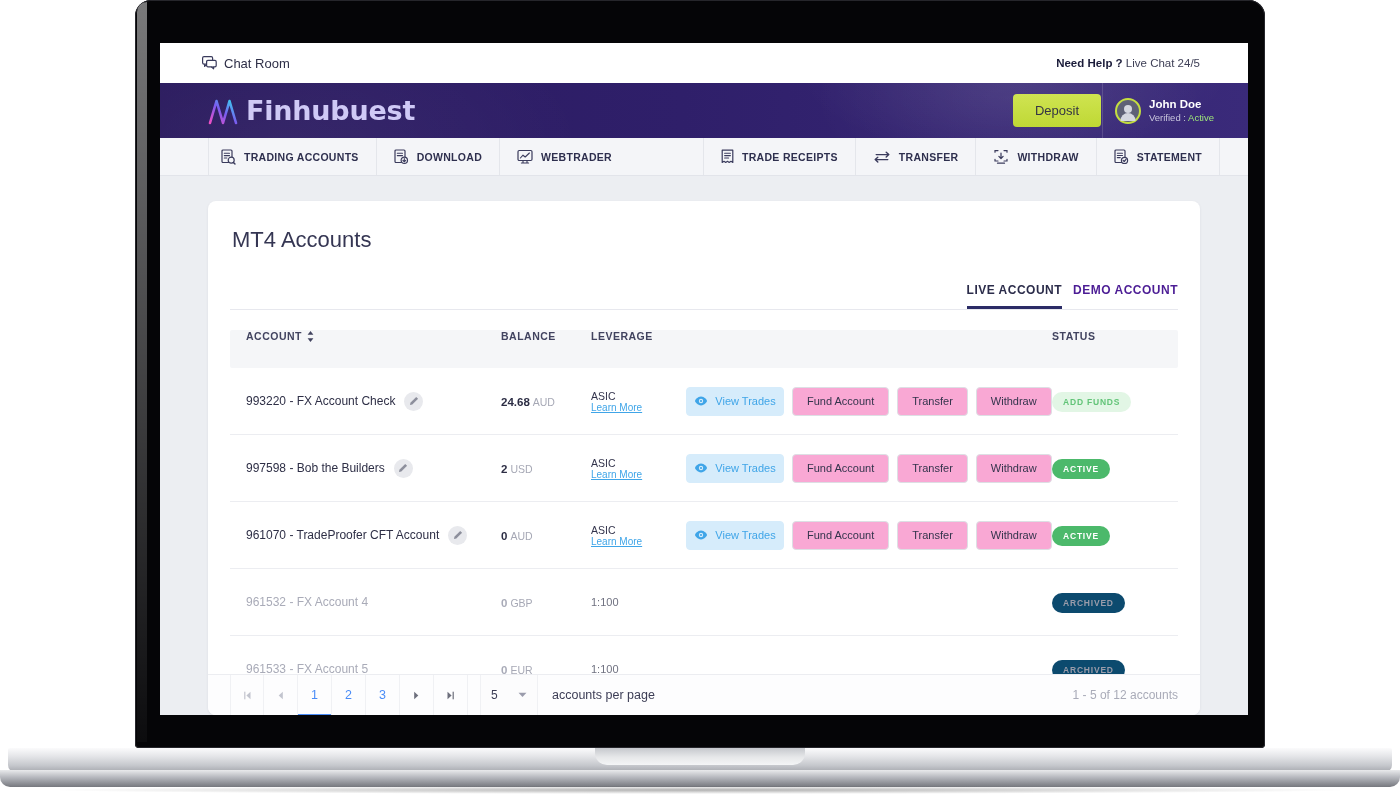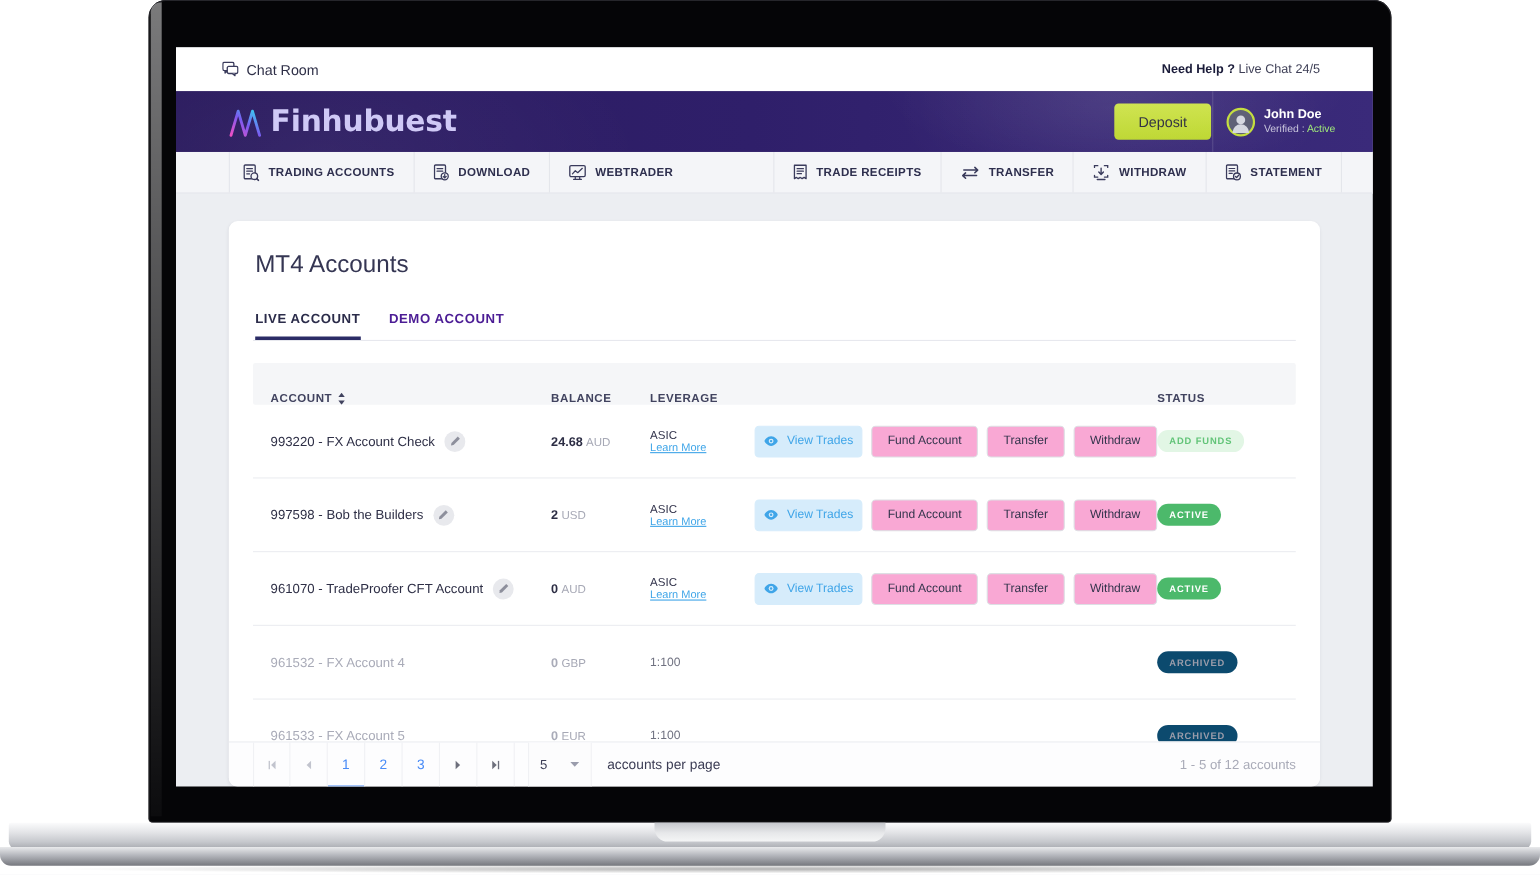--- a/index.html
+++ b/index.html
@@ -141,31 +141,31 @@
     padding:26px 22px 0 22px; overflow:hidden; position:relative;
   }
   .card-head{ display:flex; align-items:center; justify-content:space-between; padding:0 0 0 2px;}
   .page-title{ font-size:22px; color:#353653; font-weight:400; }
   .req-btn{
     background:#e3f6e5; color:#3fb55f; border:none; border-radius:16px;
     padding:9px 17px; font-size:10px; font-weight:700; letter-spacing:.45px;
     cursor:pointer; font-family:"Liberation Sans", sans-serif;
   }
 
-  .tabs{ display:flex; gap:26px; margin-top:30px; padding-left:2px;
-         border-bottom:1px solid #e7e8ee; }
+  .tabs{ display:flex; gap:11px; margin-top:30px; padding-left:2px;
+         border-bottom:1px solid #e7e8ee;justify-content:flex-end; }
   .tab{
     font-size:12px; font-weight:700; letter-spacing:.5px; padding-bottom:12px;
     cursor:pointer; color:#4c1d95;
   }
   .tab.active{ color:#2b2c4a; box-shadow: inset 0 -3px 0 0 #2b2c66; }
 
   
   .thead{
-    display:flex; align-items:flex-end; height:38px; background:#f5f6f8;
+    display:flex; align-items:flex-start; height:38px; background:#f5f6f8;
     margin-top:20px; padding:0 16px; border-radius:2px;
   }
   .th{
     font-size:10.5px; font-weight:700; letter-spacing:.5px; color:#41435f;
     display:flex; align-items:center; gap:5px;
   }
   .c-account{ width:255px; }
   .c-balance{ width:90px; }
   .c-leverage{ width:95px; }
   .c-actions{ flex:1; }

